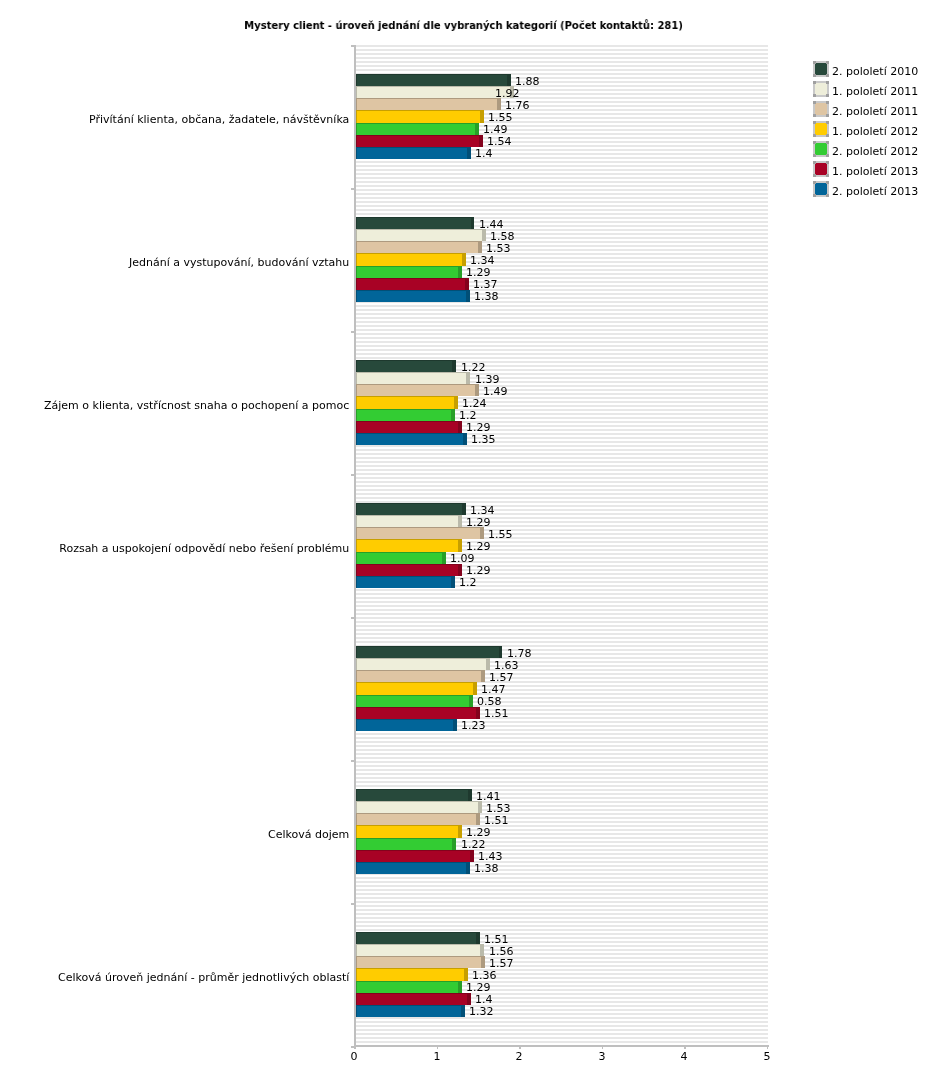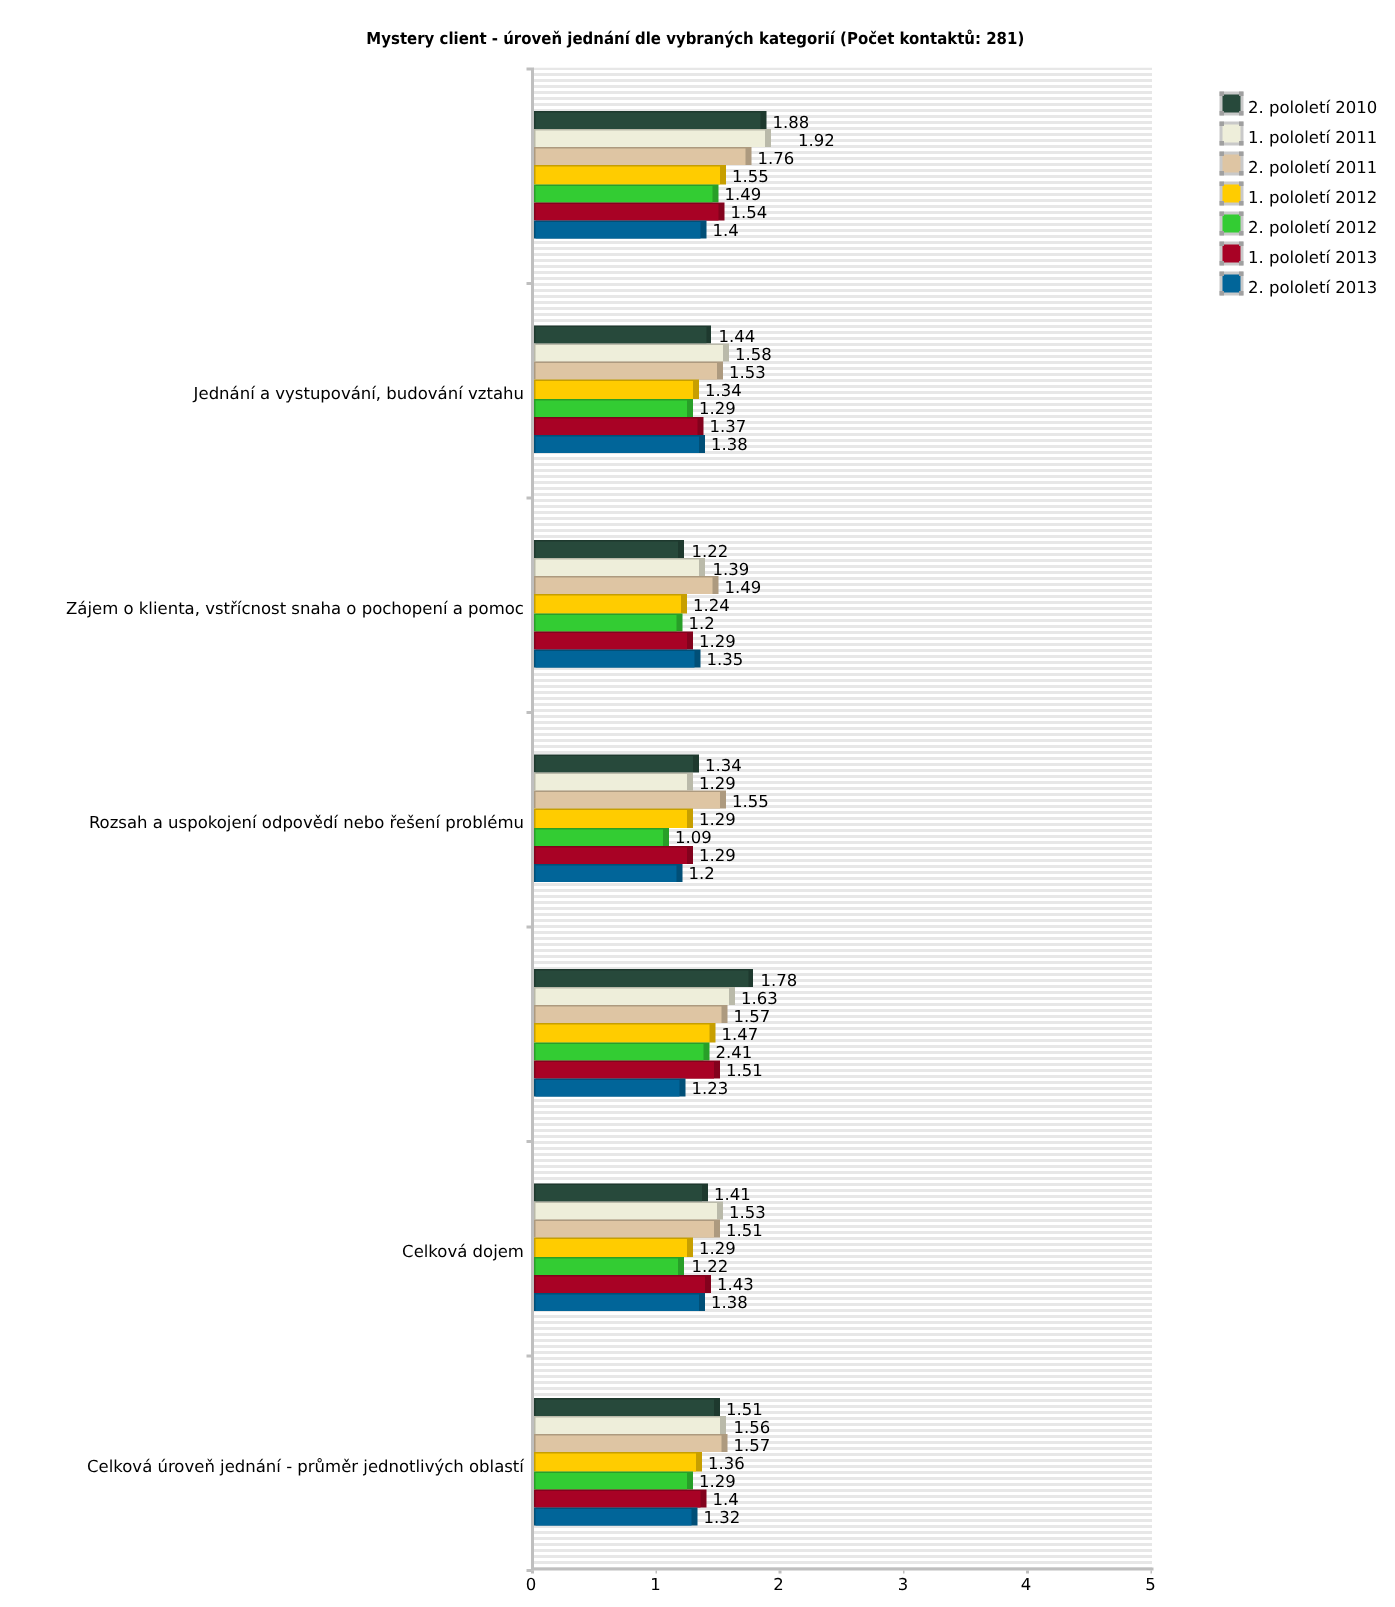--- a/index.html
+++ b/index.html
@@ -281,26 +281,27 @@
           <div style="position: absolute; left: 2px; top: 2px; width: 12px; height: 12px; box-sizing: border-box; background: rgb(1, 101, 153);"></div>
           <div style="position: absolute; left: 0px; top: 0px; width: 3px; height: 3px; background: rgb(160, 160, 160);"></div>
           <div style="position: absolute; left: 13px; top: 0px; width: 3px; height: 3px; background: rgb(160, 160, 160);"></div>
           <div style="position: absolute; left: 0px; top: 13px; width: 3px; height: 3px; background: rgb(160, 160, 160);"></div>
           <div style="position: absolute; left: 13px; top: 13px; width: 3px; height: 3px; background: rgb(160, 160, 160);"></div>
         </div>
         <div class="ltext" style="left: 19.3px; top: 3.9px;">2. pololetí 2013</div>
       </div>
     </div>
 <div class="dlabel" style="left: 514.95px; top: 75.1714px;">1.88</div>
-    <div class="dlabel" style="left: 532px; top: 87.2143px; text-align: right;">1.92</div>
+    <div class="dlabel" style="left: 495px; top: 87.2143px; text-align: right;">1.92</div>
     <div class="dlabel" style="left: 505.059px; top: 99.2571px;">1.76</div>
     <div class="dlabel" style="left: 487.751px; top: 111.3px;">1.55</div>
     <div class="dlabel" style="left: 482.806px; top: 123.343px;">1.49</div>
     <div class="dlabel" style="left: 486.927px; top: 135.386px;">1.54</div>
     <div class="dlabel" style="left: 475.388px; top: 147.429px;">1.4</div>
+    <div class="vlabel" style="left: 0px; width: 349.3px; top: 113.3px;">Přivítání klienta, občana, žadatele, návštěvníka</div>
     <div class="dlabel" style="left: 478.685px; top: 218.171px;">1.44</div>
     <div class="dlabel" style="left: 490.224px; top: 230.214px;">1.58</div>
     <div class="dlabel" style="left: 486.103px; top: 242.257px;">1.53</div>
     <div class="dlabel" style="left: 470.443px; top: 254.3px;">1.34</div>
     <div class="dlabel" style="left: 466.322px; top: 266.343px;">1.29</div>
     <div class="dlabel" style="left: 472.915px; top: 278.386px;">1.37</div>
     <div class="dlabel" style="left: 473.74px; top: 290.429px;">1.38</div>
     <div class="vlabel" style="left: 0px; width: 349.3px; top: 256.3px;">Jednání a vystupování, budování vztahu</div>
     <div class="dlabel" style="left: 460.552px; top: 361.171px;">1.22</div>
     <div class="dlabel" style="left: 474.564px; top: 373.214px;">1.39</div>
@@ -315,21 +316,21 @@
     <div class="dlabel" style="left: 487.751px; top: 528.257px;">1.55</div>
     <div class="dlabel" style="left: 466.322px; top: 540.3px;">1.29</div>
     <div class="dlabel" style="left: 449.838px; top: 552.343px;">1.09</div>
     <div class="dlabel" style="left: 466.322px; top: 564.386px;">1.29</div>
     <div class="dlabel" style="left: 458.904px; top: 576.429px;">1.2</div>
     <div class="vlabel" style="left: 0px; width: 349.3px; top: 542.3px;">Rozsah a uspokojení odpovědí nebo řešení problému</div>
     <div class="dlabel" style="left: 506.708px; top: 647.171px;">1.78</div>
     <div class="dlabel" style="left: 494.345px; top: 659.214px;">1.63</div>
     <div class="dlabel" style="left: 489.399px; top: 671.257px;">1.57</div>
     <div class="dlabel" style="left: 481.157px; top: 683.3px;">1.47</div>
-    <div class="dlabel" style="left: 477.036px; top: 695.343px;">2.41</div>
+    <div class="dlabel" style="left: 477.036px; top: 695.343px;">0.58</div>
     <div class="dlabel" style="left: 484.454px; top: 707.386px;">1.51</div>
     <div class="dlabel" style="left: 461.377px; top: 719.429px;">1.23</div>
     <div class="dlabel" style="left: 476.212px; top: 790.171px;">1.41</div>
     <div class="dlabel" style="left: 486.103px; top: 802.214px;">1.53</div>
     <div class="dlabel" style="left: 484.454px; top: 814.257px;">1.51</div>
     <div class="dlabel" style="left: 466.322px; top: 826.3px;">1.29</div>
     <div class="dlabel" style="left: 460.552px; top: 838.343px;">1.22</div>
     <div class="dlabel" style="left: 477.861px; top: 850.386px;">1.43</div>
     <div class="dlabel" style="left: 473.74px; top: 862.429px;">1.38</div>
     <div class="vlabel" style="left: 0px; width: 349.3px; top: 828.3px;">Celková dojem</div>

